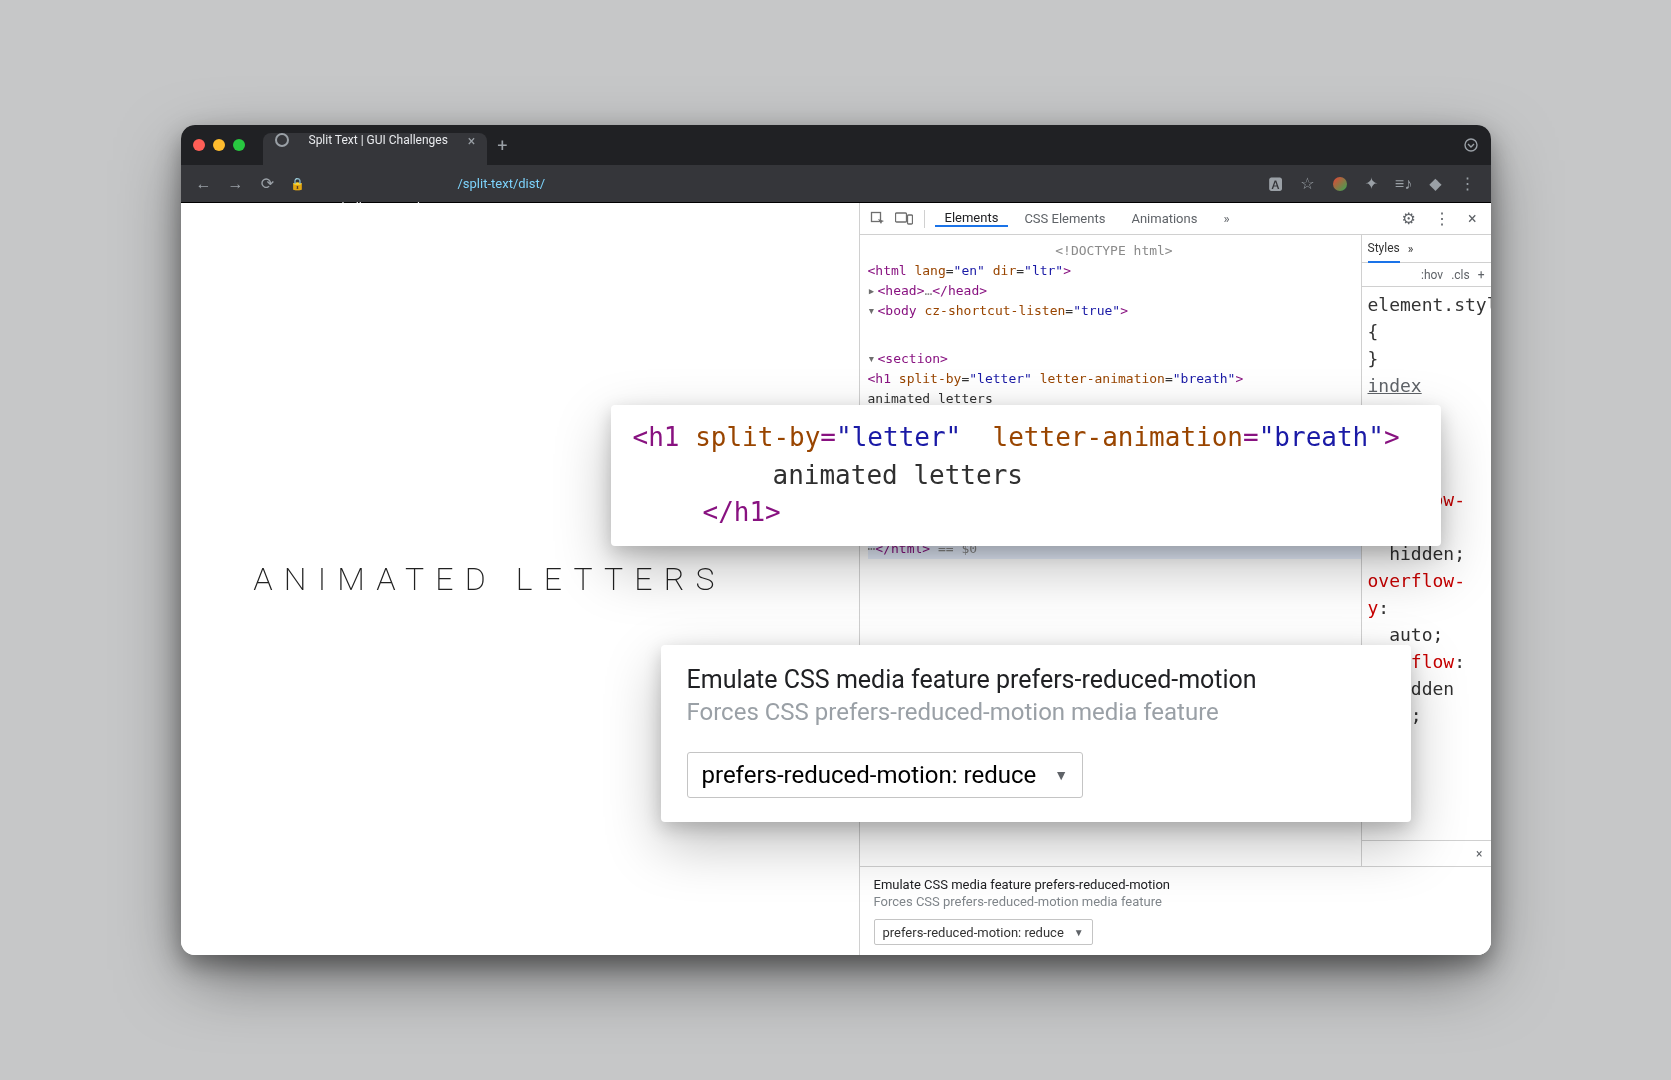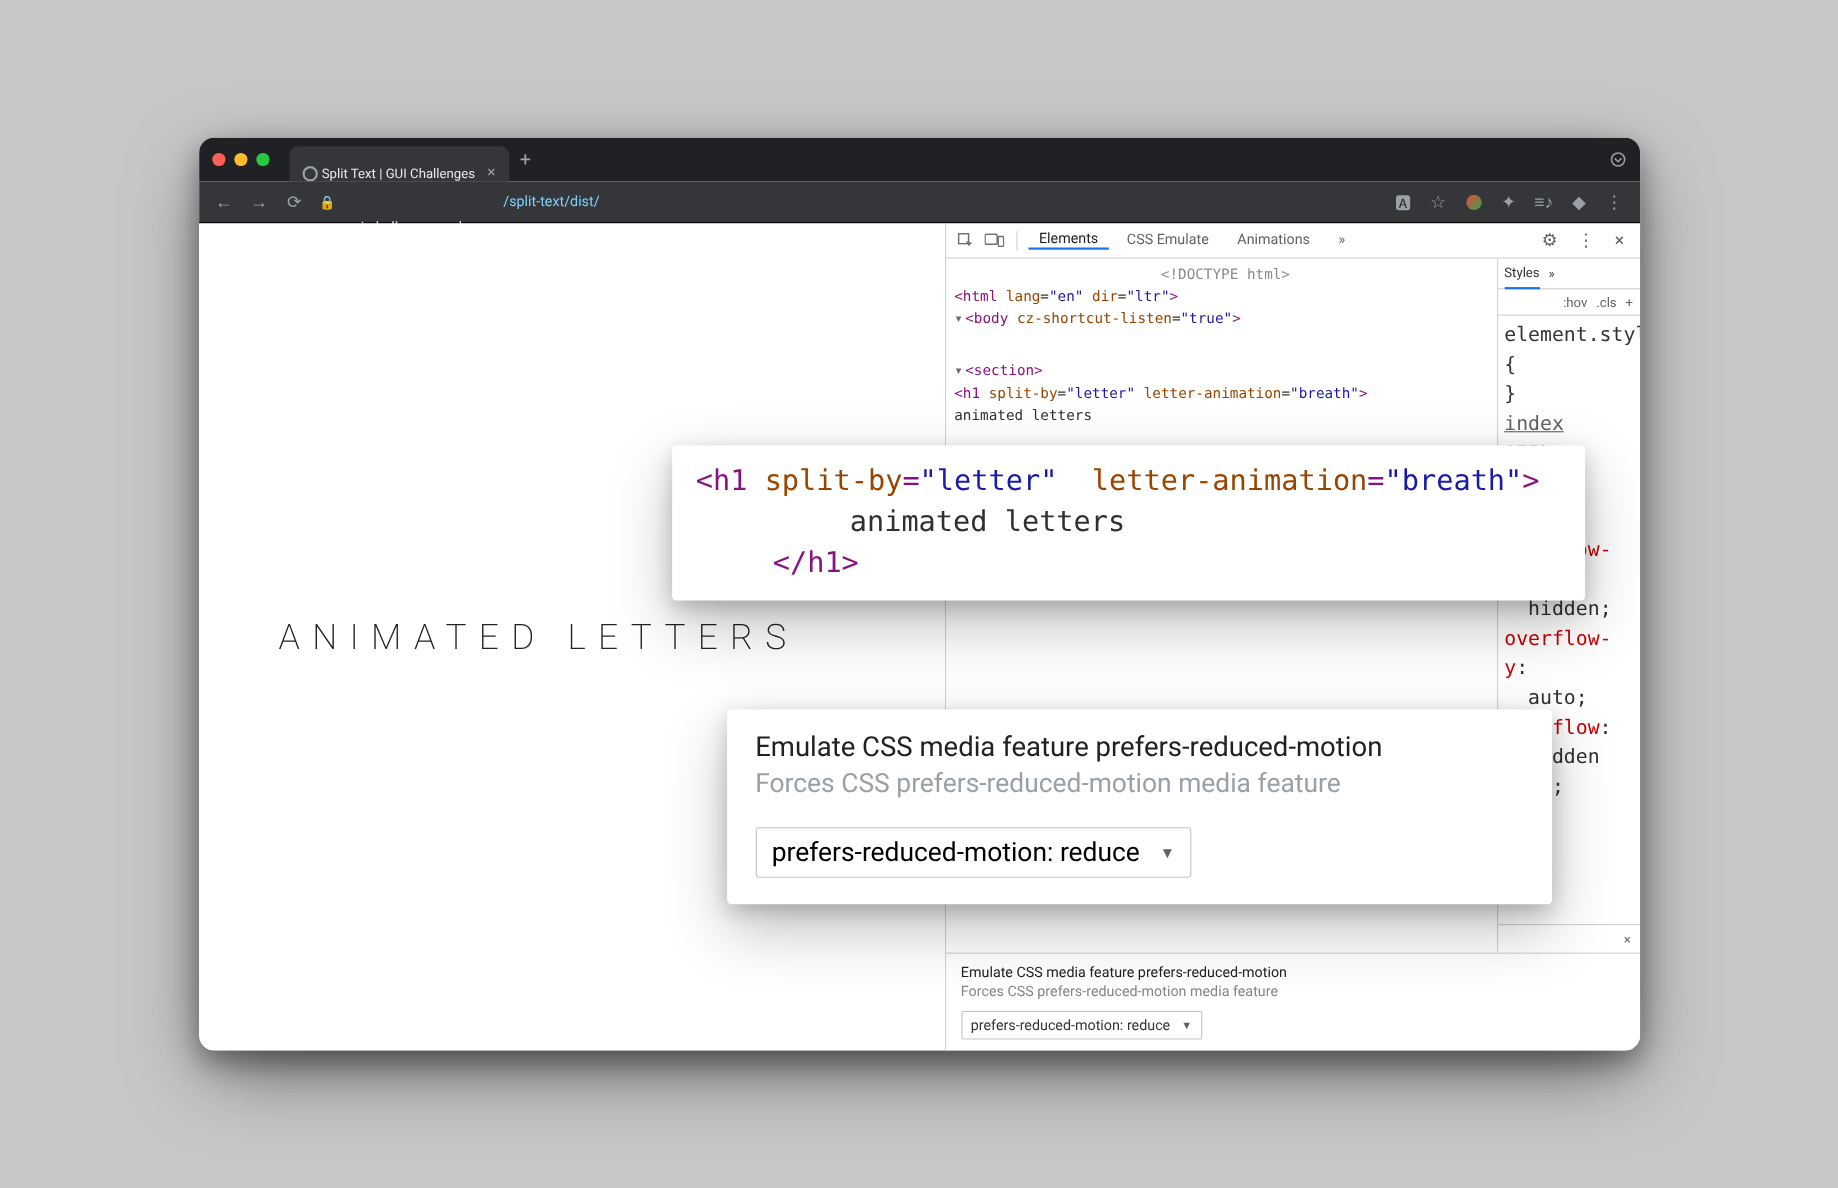--- a/index.html
+++ b/index.html
@@ -41,21 +41,21 @@
   .tabstrip{
     height:40px;background:var(--chrome-dark);
     display:flex;align-items:flex-end;padding:0 12px;
   }
   .traffic{display:flex;gap:8px;align-self:center;margin-right:18px;}
   .traffic span{width:12px;height:12px;border-radius:50%;}
   .tl-red{background:#ff5f57;} .tl-yel{background:#febc2e;} .tl-grn{background:#28c840;}
   .tab{
     height:32px;background:var(--chrome-tab);
     border-radius:8px 8px 0 0;
-    display:flex;align-items:flex-end;gap:4px;
+    display:flex;align-items:flex-start;gap:20px;
     padding:0 12px;color:#e8eaed;font-size:12px;min-width:200px;
   }
   .tab .favicon{width:14px;height:14px;border-radius:50%;border:2px solid #9aa0a6;}
   .tab .x{margin-left:auto;color:#9aa0a6;font-size:14px;}
   .newtab{color:#9aa0a6;font-size:18px;padding:0 10px;align-self:center;}
   .tabstrip .winmenu{margin-left:auto;align-self:center;color:#9aa0a6;}
 
   
   .toolbar{
     height:38px;background:var(--chrome-toolbar);
@@ -225,34 +225,35 @@
             </svg>
         </span>
         <span class="selico">
           <svg width="18" height="14" viewBox="0 0 18 14">
               <rect x="0.5" y="1" width="11" height="9" rx="1" fill="none" stroke="#6e6e6e" stroke-width="1.3"></rect>
               <rect x="12.5" y="3" width="5" height="9" rx="1" fill="none" stroke="#6e6e6e" stroke-width="1.3"></rect>
             </svg>
         </span>
         <span class="sep"></span>
         <span class="dt-tab active">Elements</span>
-        <span class="dt-tab">CSS Emulate</span>
+        <span class="dt-tab">CSS Elements</span>
         <span class="dt-tab">Animations</span>
         <span class="dt-tab">»</span>
         <span class="grow"></span>
         <span class="ctrl">⚙</span>
         <span class="ctrl">⋮</span>
         <span class="ctrl">×</span>
       </div>
 
       <div class="dt-body">
 
         <div class="elements">
           <div class="ln gy">&lt;!DOCTYPE html&gt;</div>
           <div class="ln"><span class="tg">&lt;html </span><span class="at">lang</span>=<span class="vl">"en"</span> <span class="at">dir</span>=<span class="vl">"ltr"</span><span class="tg">&gt;</span></div>
+          <div class="ln in1"><span class="tri">▸</span><span class="tg">&lt;head&gt;</span><span class="gy">…</span><span class="tg">&lt;/head&gt;</span></div>
           <div class="ln in1"><span class="tri">▾</span><span class="tg">&lt;body </span><span class="at">cz-shortcut-listen</span>=<span class="vl">"true"</span><span class="tg">&gt;</span></div>
           <div class="ln in2"><span class="tri">▾</span><span class="tg">&lt;section&gt;</span></div>
           <div class="ln in3"><span class="tg">&lt;h1 </span><span class="at">split-by</span>=<span class="vl">"letter"</span> <span class="at">letter-animation</span>=<span class="vl">"breath"</span><span class="tg">&gt;</span></div>
           <div class="ln in4 tx">animated letters</div>
 
           <div style="height:130px"></div>
           <div class="ln selbar"><span class="gy">⋯</span><span class="tg">&lt;/html&gt;</span><span class="gy"> == $0</span></div>
         </div>
 
         <div class="styles">

